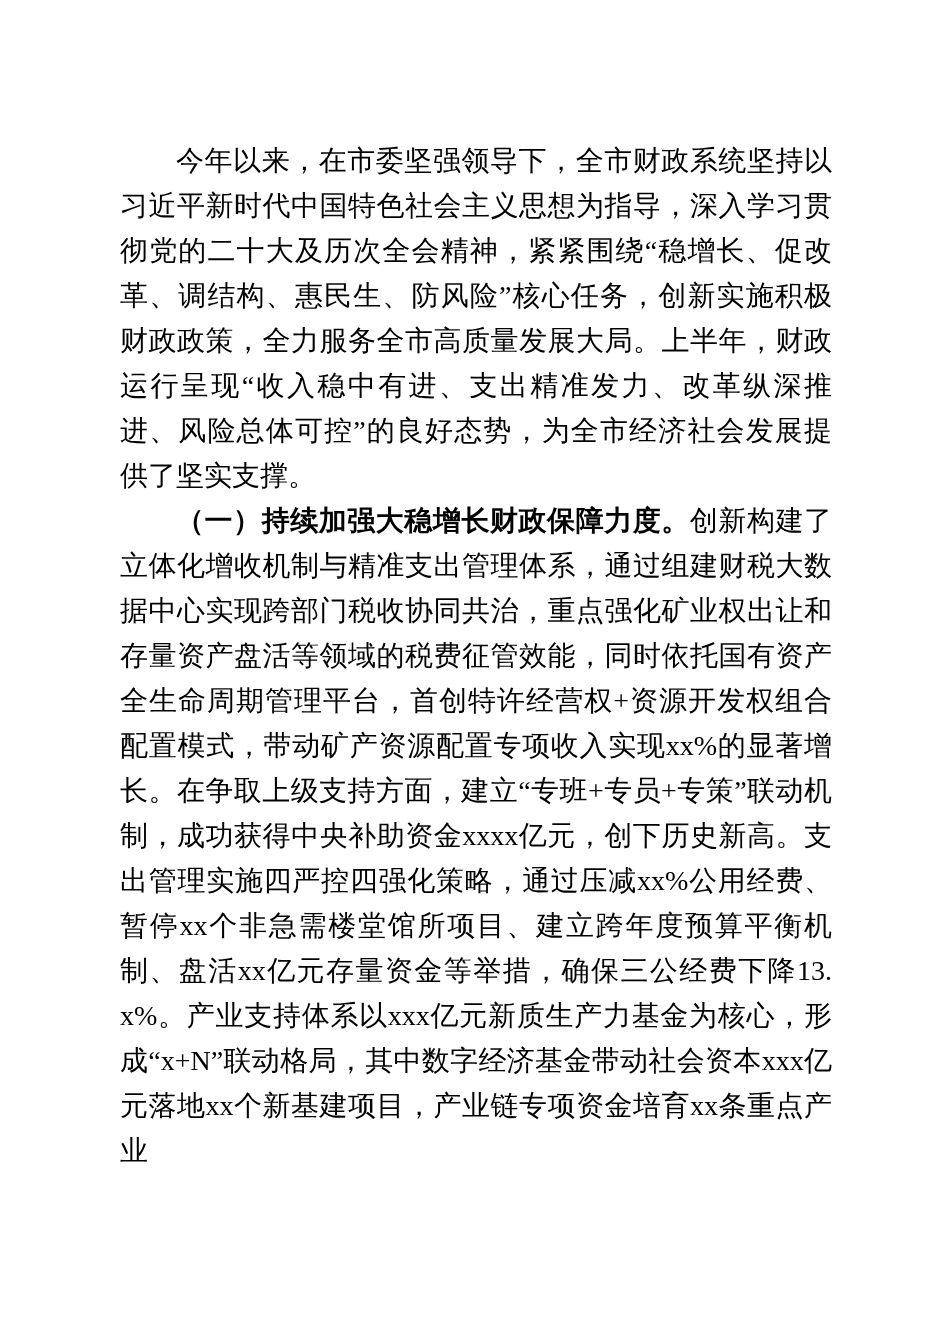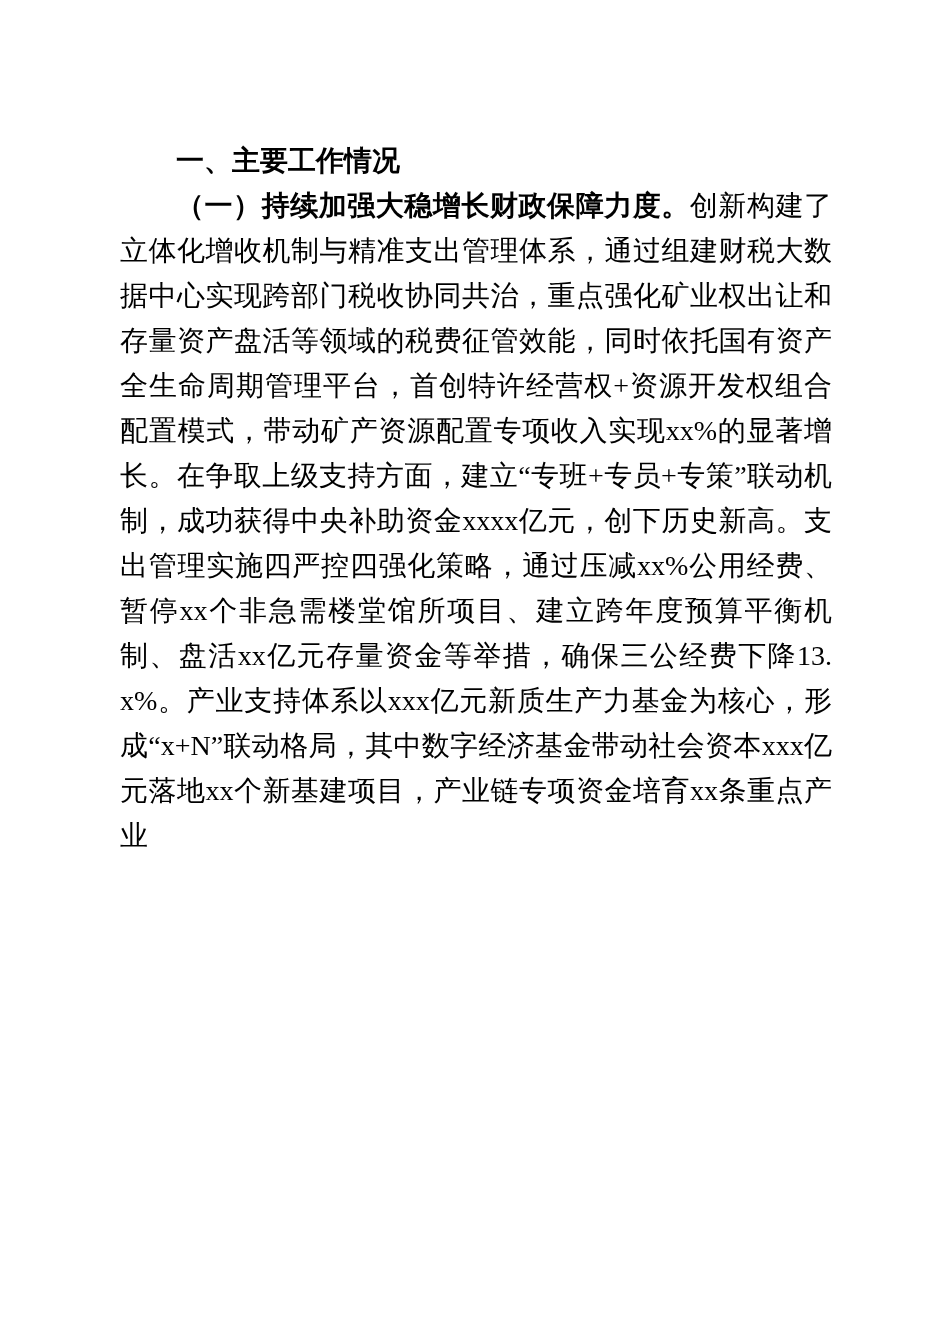--- a/index.html
+++ b/index.html
@@ -51,18 +51,18 @@
     font-weight: bold;
     font-family: Liberation Serif, serif;
   }
 </style>
 </head>
 <body>
 
 <div class="page">
 
 
+  <p class="para">今年以来，在市委坚强领导下，全市财政系统坚持以习近平新时代中国特色社会主义思想为指导，深入学习贯彻党的二十大及历次全会精神，紧紧围绕“稳增长、促改革、调结构、惠民生、防风险”核心任务，创新实施积极财政政策，全力服务全市高质量发展大局。上半年，财政运行呈现“收入稳中有进、支出精准发力、改革纵深推进、风险总体可控”的良好态势，为全市经济社会发展提供了坚实支撑。</p>
 
-  <h2 class="section-heading">一、主要工作情况</h2>
 
   <p class="para"><span class="lead">（一）持续加强大稳增长财政保障力度。</span><span>创新构建了立体化增收机制与精准支出管理体系，通过组建财税大数据中心实现跨部门税收协同共治，重点强化矿业权出让和存量资产盘活等领域的税费征管效能，同时依托国有资产全生命周期管理平台，首创特许经营权+资源开发权组合配置模式，带动矿产资源配置专项收入实现xx%的显著增长。在争取上级支持方面，建立“专班+专员+专策”联动机制，成功获得中央补助资金xxxx亿元，创下历史新高。支出管理实施四严控四强化策略，通过压减xx%公用经费、暂停xx个非急需楼堂馆所项目、建立跨年度预算平衡机制、盘活xx亿元存量资金等举措，确保三公经费下降13.x%。产业支持体系以xxx亿元新质生产力基金为核心，形成“x+N”联动格局，其中数字经济基金带动社会资本xxx亿元落地xx个新基建项目，产业链专项资金培育xx条重点产业</span></p>
 
 </div>
 
 </body></html>

